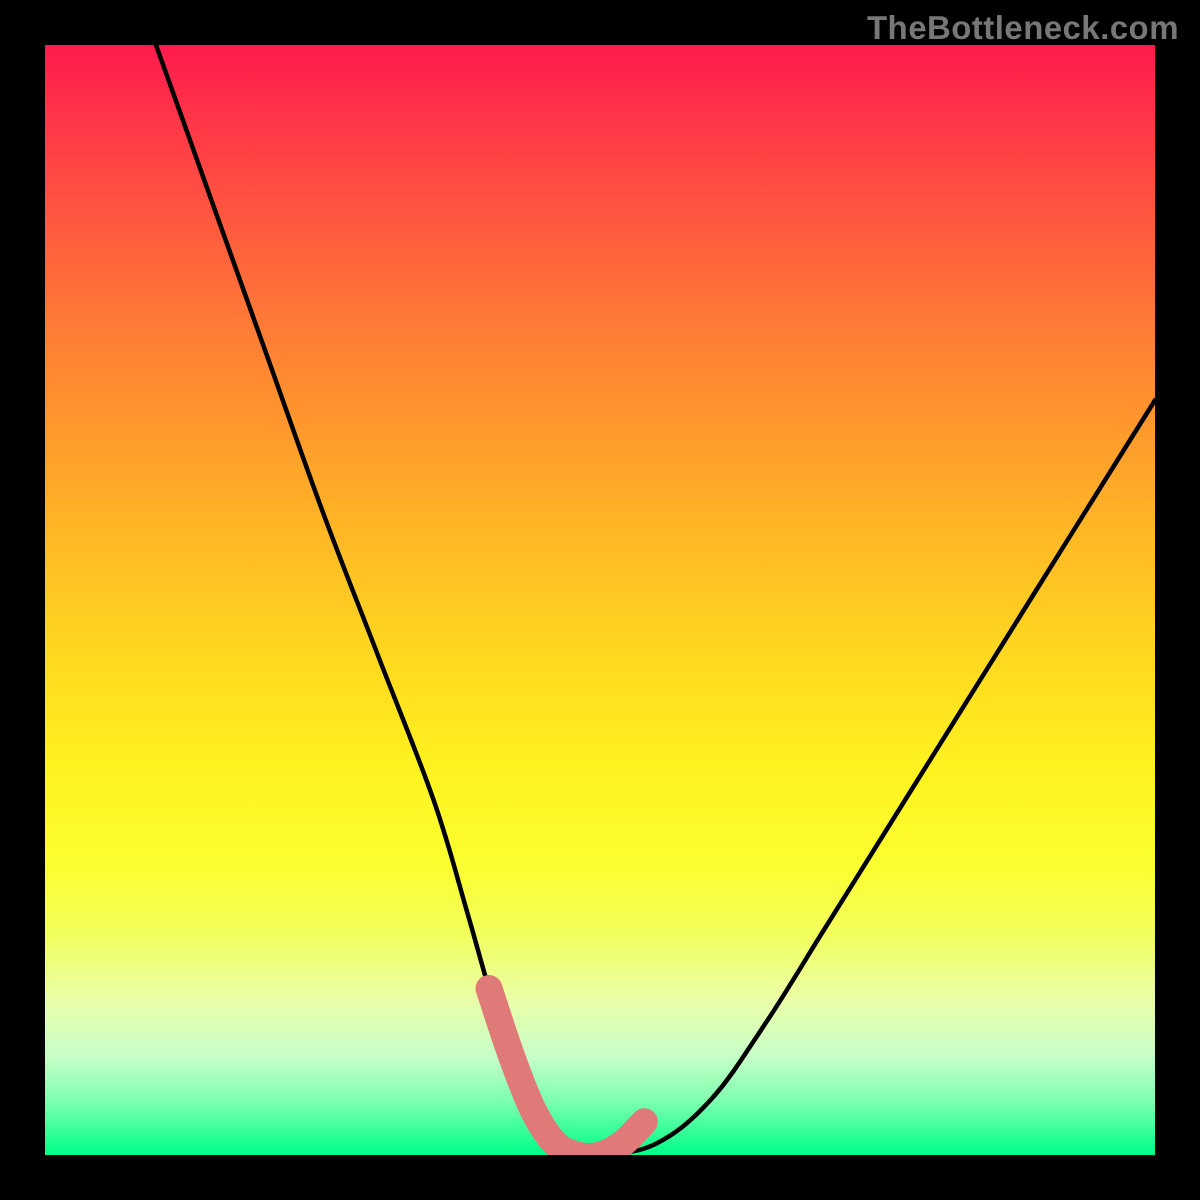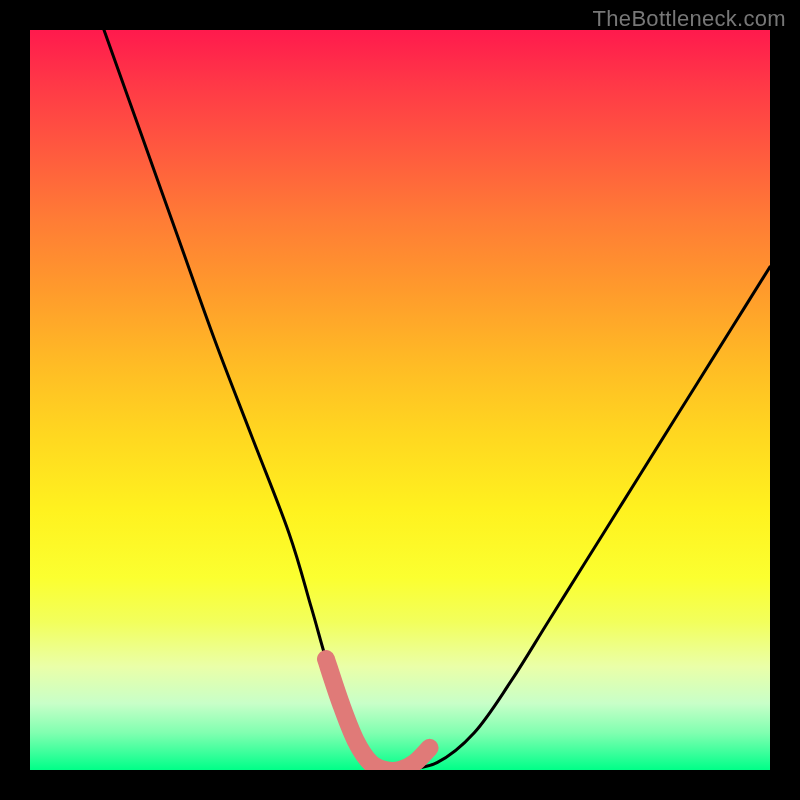--- a/index.html
+++ b/index.html
@@ -42,21 +42,21 @@
       #33ff99 98%,
       #00ff88 100%
     );
   }
   .watermark {
     position: absolute;
     top: 6px;
     right: 14px;
     color: #777;
     font-size: 22px;
-    font-weight: 400;
+    font-weight: 700;
     letter-spacing: 0.3px;
   }
   svg.curve {
     position: absolute;
     top: 0;
     left: 0;
     width: 740px;
     height: 740px;
   }
 </style>

